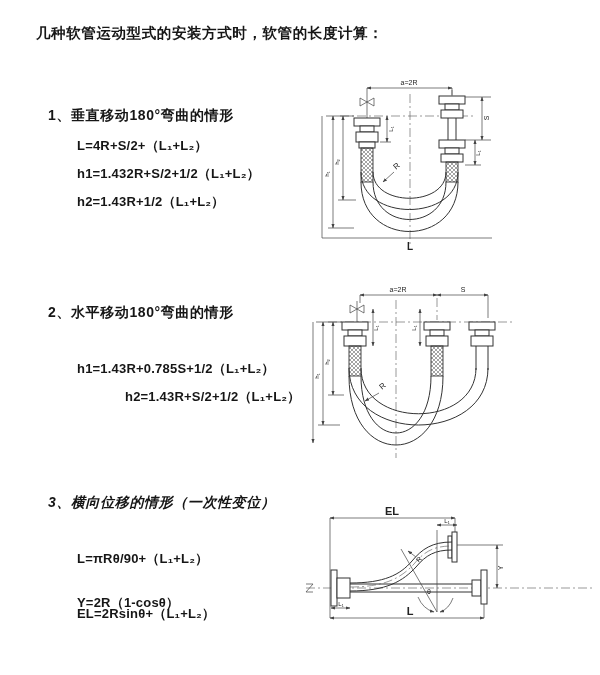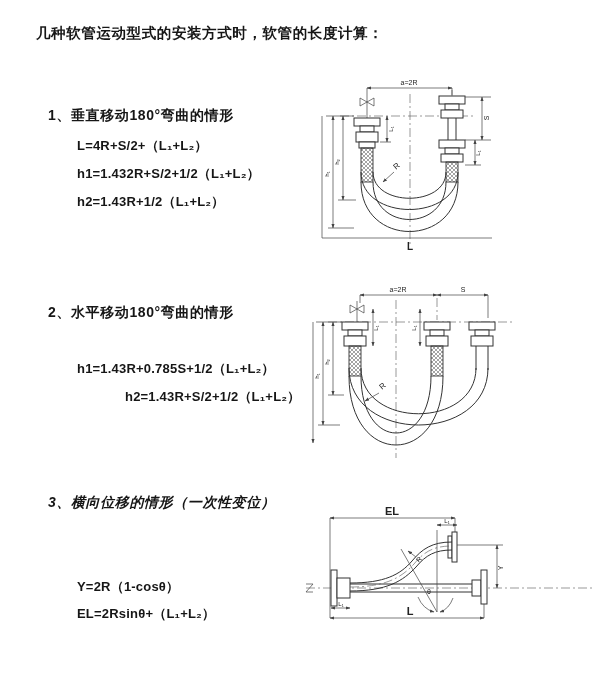--- a/index.html
+++ b/index.html
@@ -29,21 +29,22 @@
   <div class="sec-h" style="left:48px;top:107px;">1、垂直移动180°弯曲的情形</div>
   <div class="fml" style="left:77px;top:137px;">L=4R+S/2+（L₁+L₂）</div>
   <div class="fml" style="left:77px;top:165px;text-align:right;">h1=1.432R+S/2+1/2（L₁+L₂）</div>
   <div class="fml" style="left:77px;top:193px;">h2=1.43R+1/2（L₁+L₂）</div>
 
   <div class="sec-h" style="left:48px;top:304px;">2、水平移动180°弯曲的情形</div>
   <div class="fml" style="left:77px;top:360px;">h1=1.43R+0.785S+1/2（L₁+L₂）</div>
   <div class="fml" style="left:77px;top:388px;margin-left:48px;">h2=1.43R+S/2+1/2（L₁+L₂）</div>
 
   <div class="sec-h" style="left:48px;top:494px;font-style:italic;">3、横向位移的情形（一次性变位）</div>
-  <div class="fml" style="left:77px;top:578px;text-align:center;">Y=2R（1-cosθ）</div>
+  <div class="fml" style="left:77px;top:550px;">L=πRθ/90+（L₁+L₂）</div>
+  <div class="fml" style="left:77px;top:594px;text-align:center;">Y=2R（1-cosθ）</div>
   <div class="fml" style="left:77px;top:605px;">EL=2Rsinθ+（L₁+L₂）</div>
 
   <svg style="left:310px;top:70px;" width="290" height="190" viewBox="0 0 290 190">
     <defs>
       <marker id="ae" viewBox="0 0 10 10" refX="9" refY="5" markerWidth="6.5" markerHeight="6.5" orient="auto-start-reverse">
         <path d="M0,1.5 L10,5 L0,8.5 z" fill="#444"></path>
       </marker>
       <pattern id="braid" width="4" height="4" patternUnits="userSpaceOnUse">
         <path d="M0,0 L4,4 M4,0 L0,4" stroke="#666" stroke-width=".6"></path>
       </pattern>

